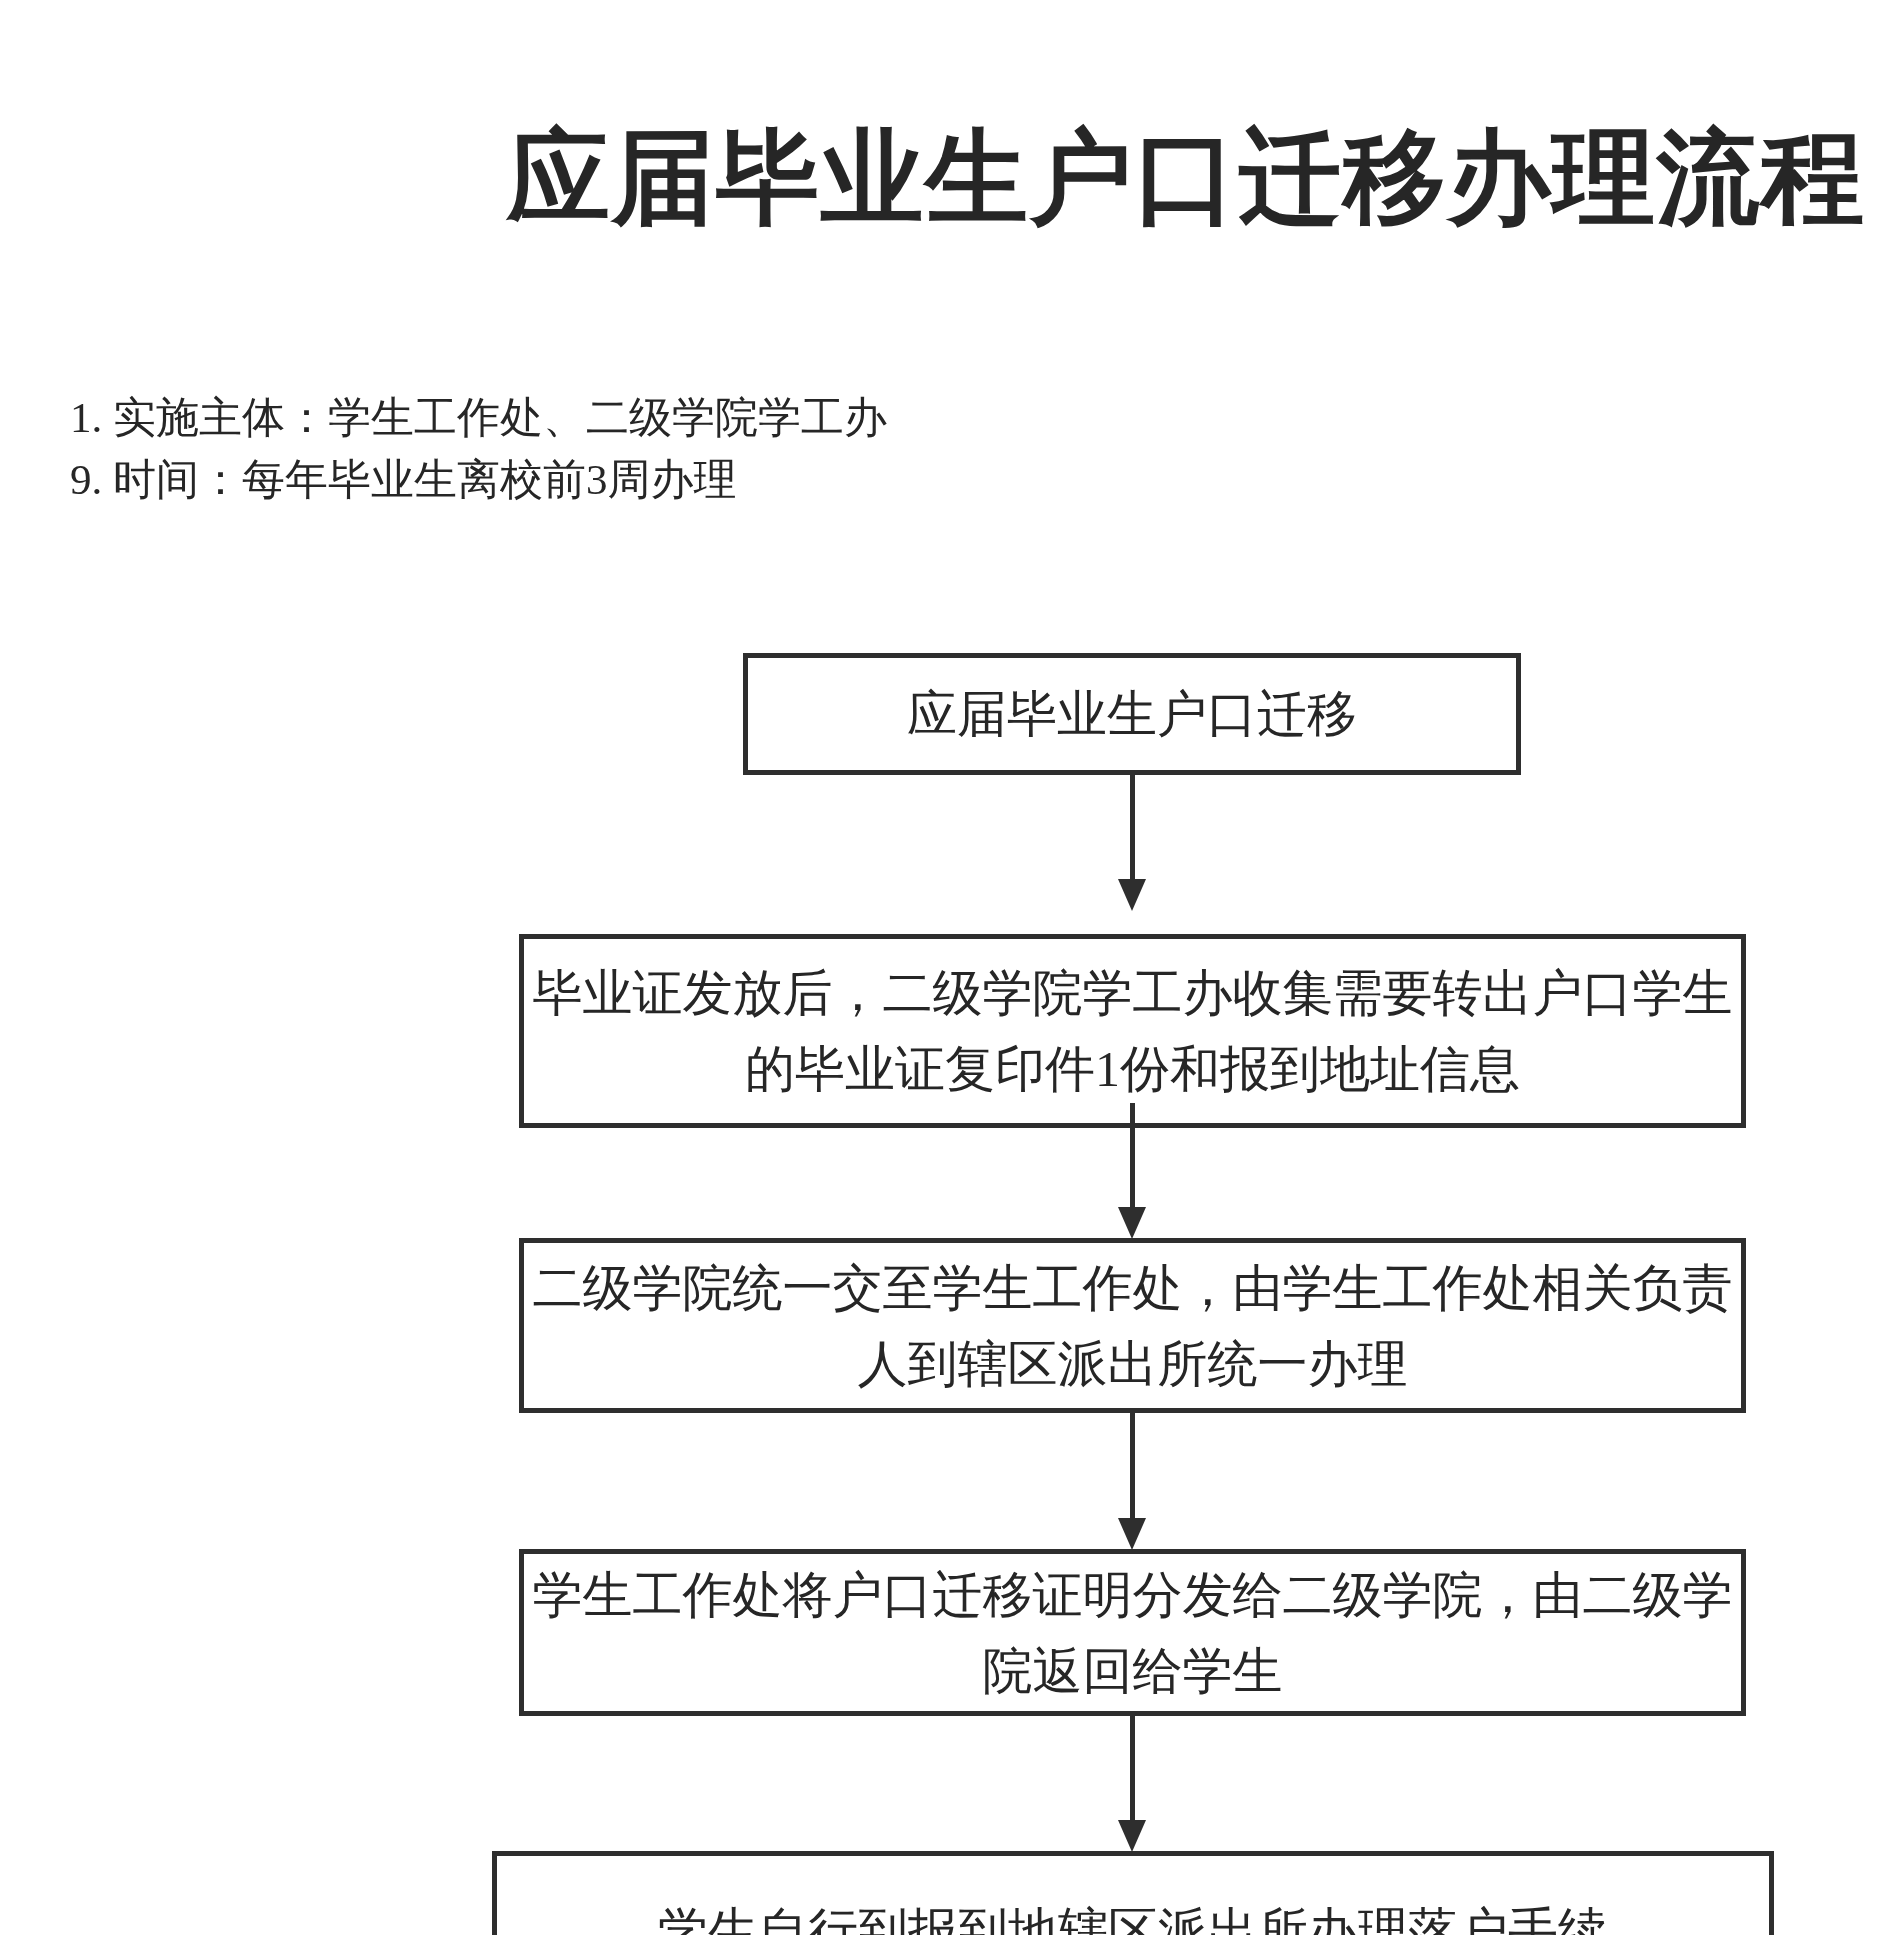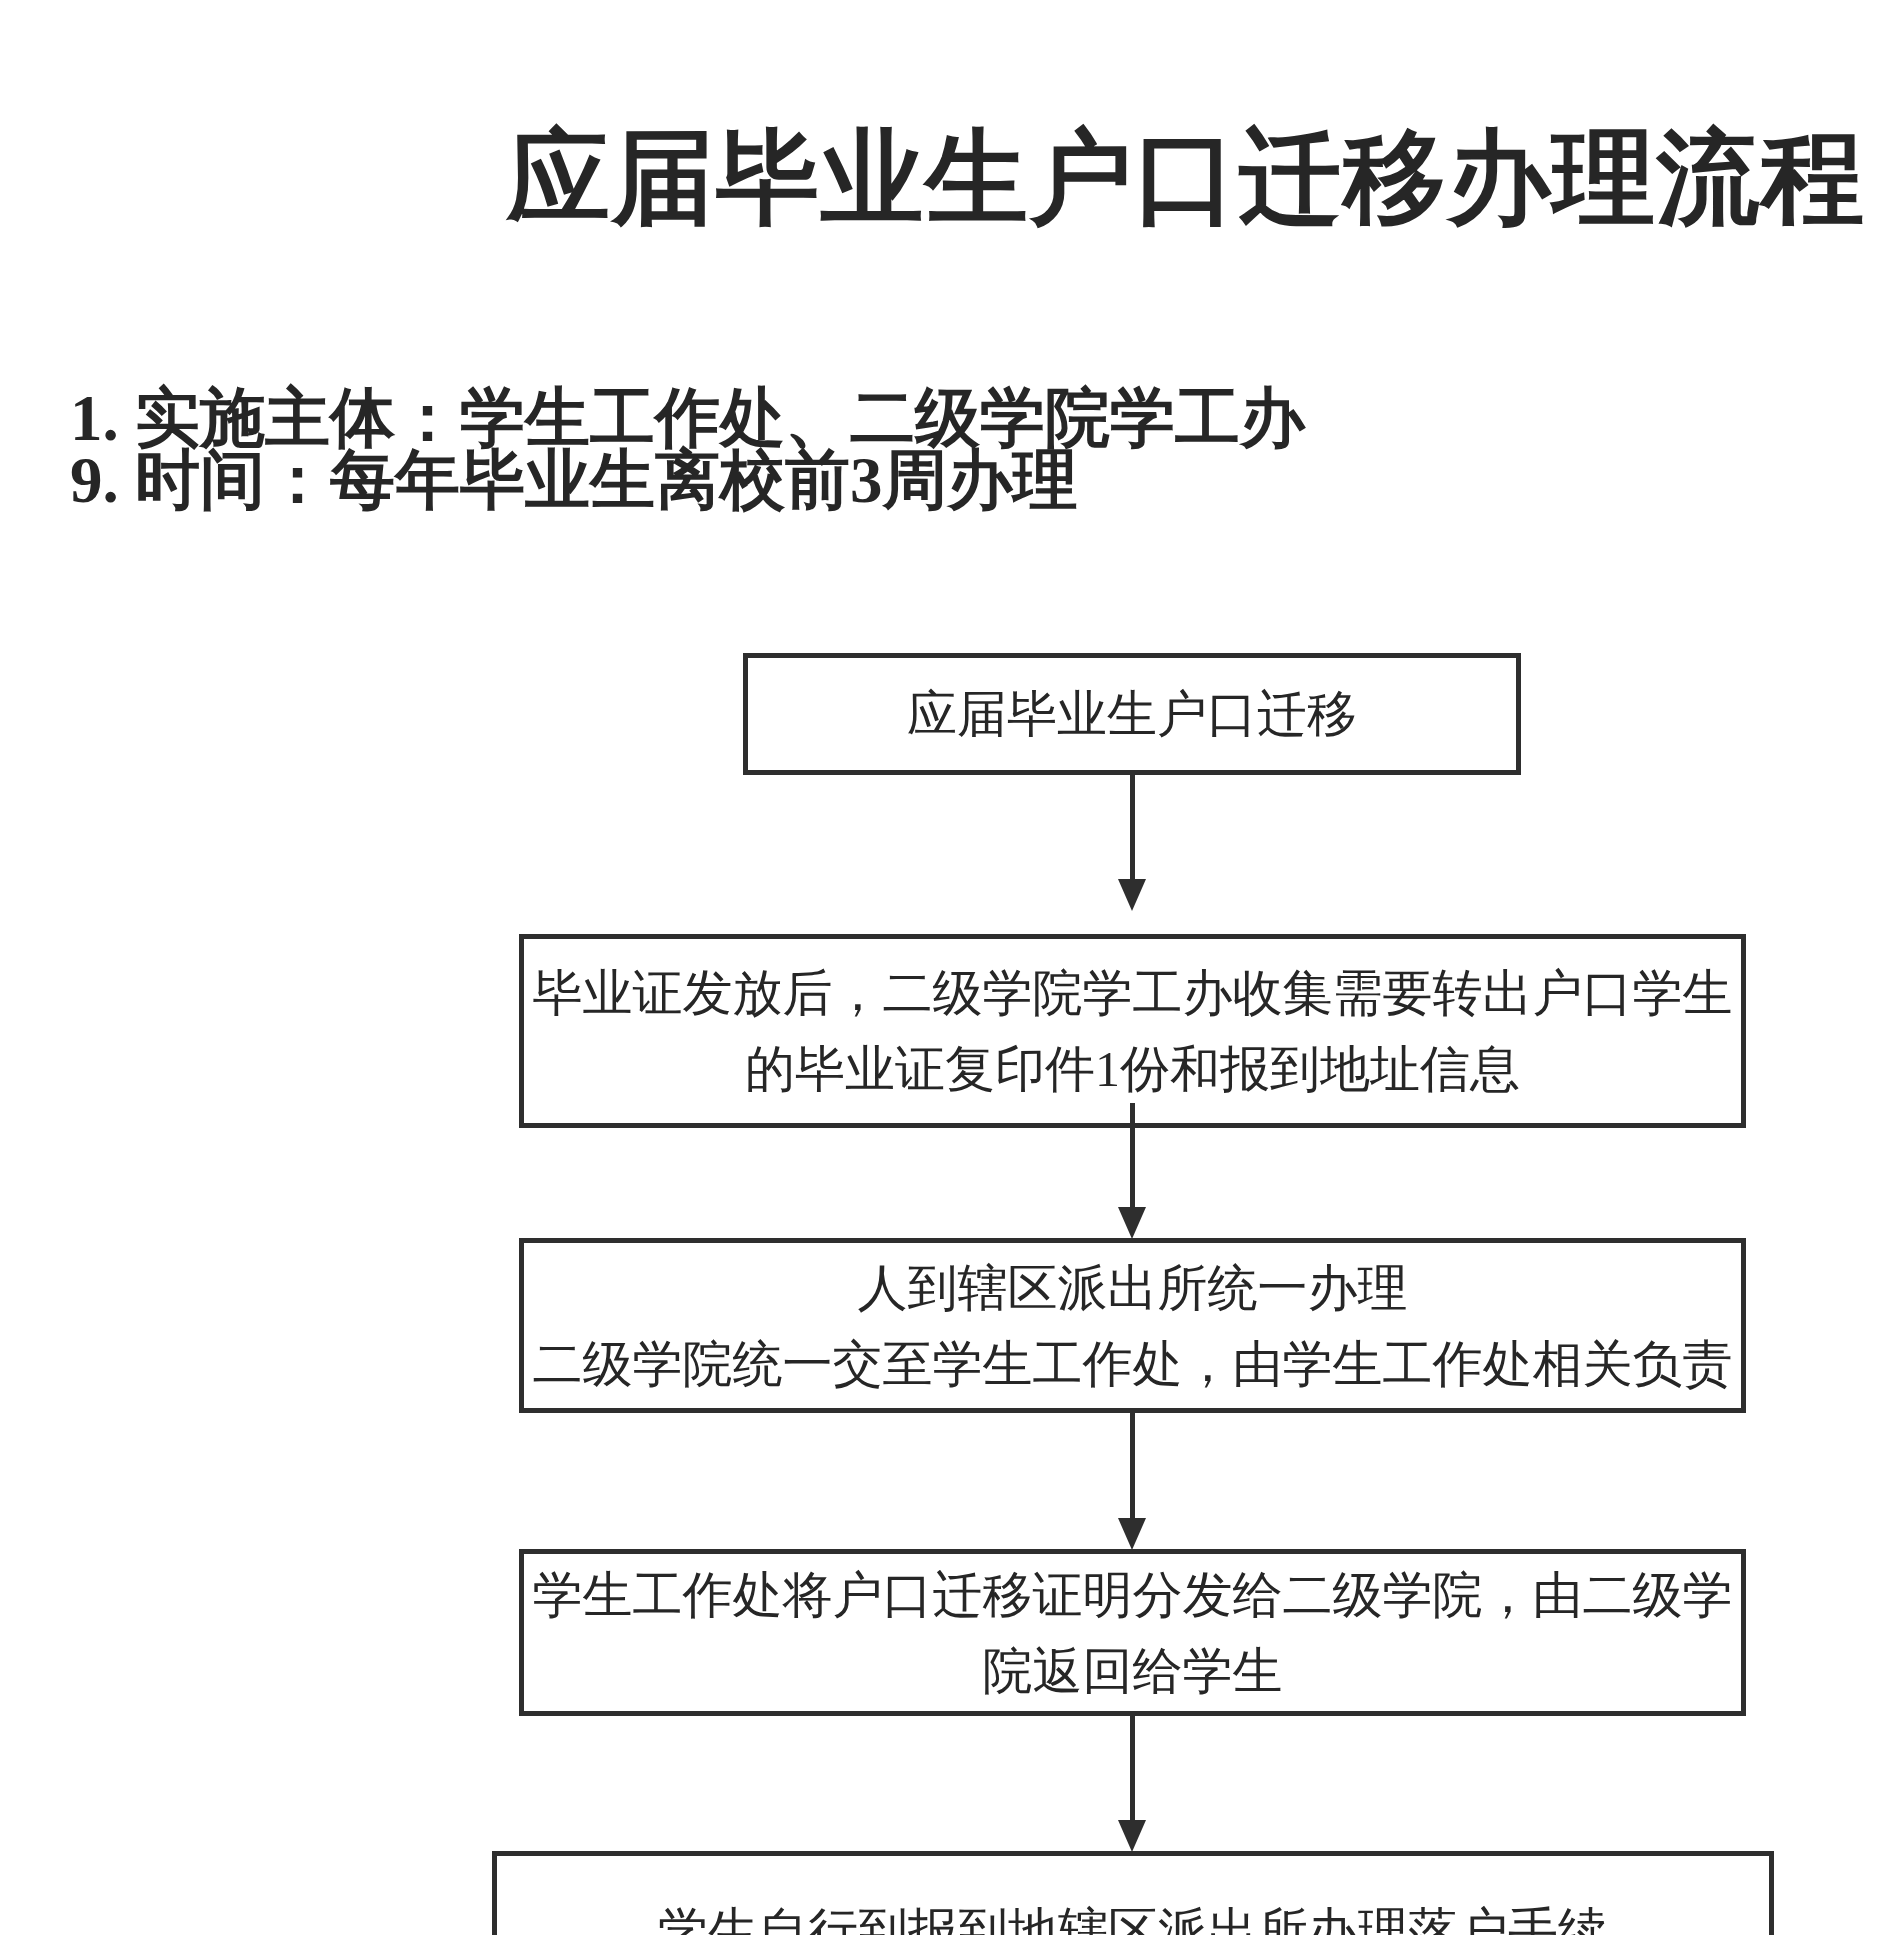--- a/index.html
+++ b/index.html
@@ -29,25 +29,24 @@
     font-weight: bold;
     color: #262626;
     text-align: left;
     letter-spacing: 1.5px;
     white-space: nowrap;
   }
   .notes {
     position: absolute;
     left: 70px;
     top: 387px;
-    font-size: 65px;
+    font-size: 43px;
     line-height: 62px;
     color: #262626;
     white-space: nowrap;
-    font-weight: bold;
   }
   .node {
     position: absolute;
     box-sizing: border-box;
     border: 5px solid #2e2e2e;
     background: #ffffff;
     display: flex;
     flex-direction: column;
     justify-content: center;
     align-items: center;
@@ -107,22 +106,22 @@
 
   <div class="node" id="node2">
     <div>毕业证发放后，二级学院学工办收集需要转出户口学生</div>
     <div>的毕业证复印件1份和报到地址信息</div>
   </div>
 
   <div class="arrow-line" id="arrow2-line"></div>
   <div class="arrow-head" id="arrow2-head"></div>
 
   <div class="node" id="node3">
+    <div>二级学院统一交至学生工作处，由学生工作处相关负责</div>
     <div>人到辖区派出所统一办理</div>
-    <div>二级学院统一交至学生工作处，由学生工作处相关负责</div>
   </div>
 
   <div class="arrow-line" id="arrow3-line"></div>
   <div class="arrow-head" id="arrow3-head"></div>
 
   <div class="node" id="node4">
     <div>学生工作处将户口迁移证明分发给二级学院，由二级学</div>
     <div>院返回给学生</div>
   </div>
 

